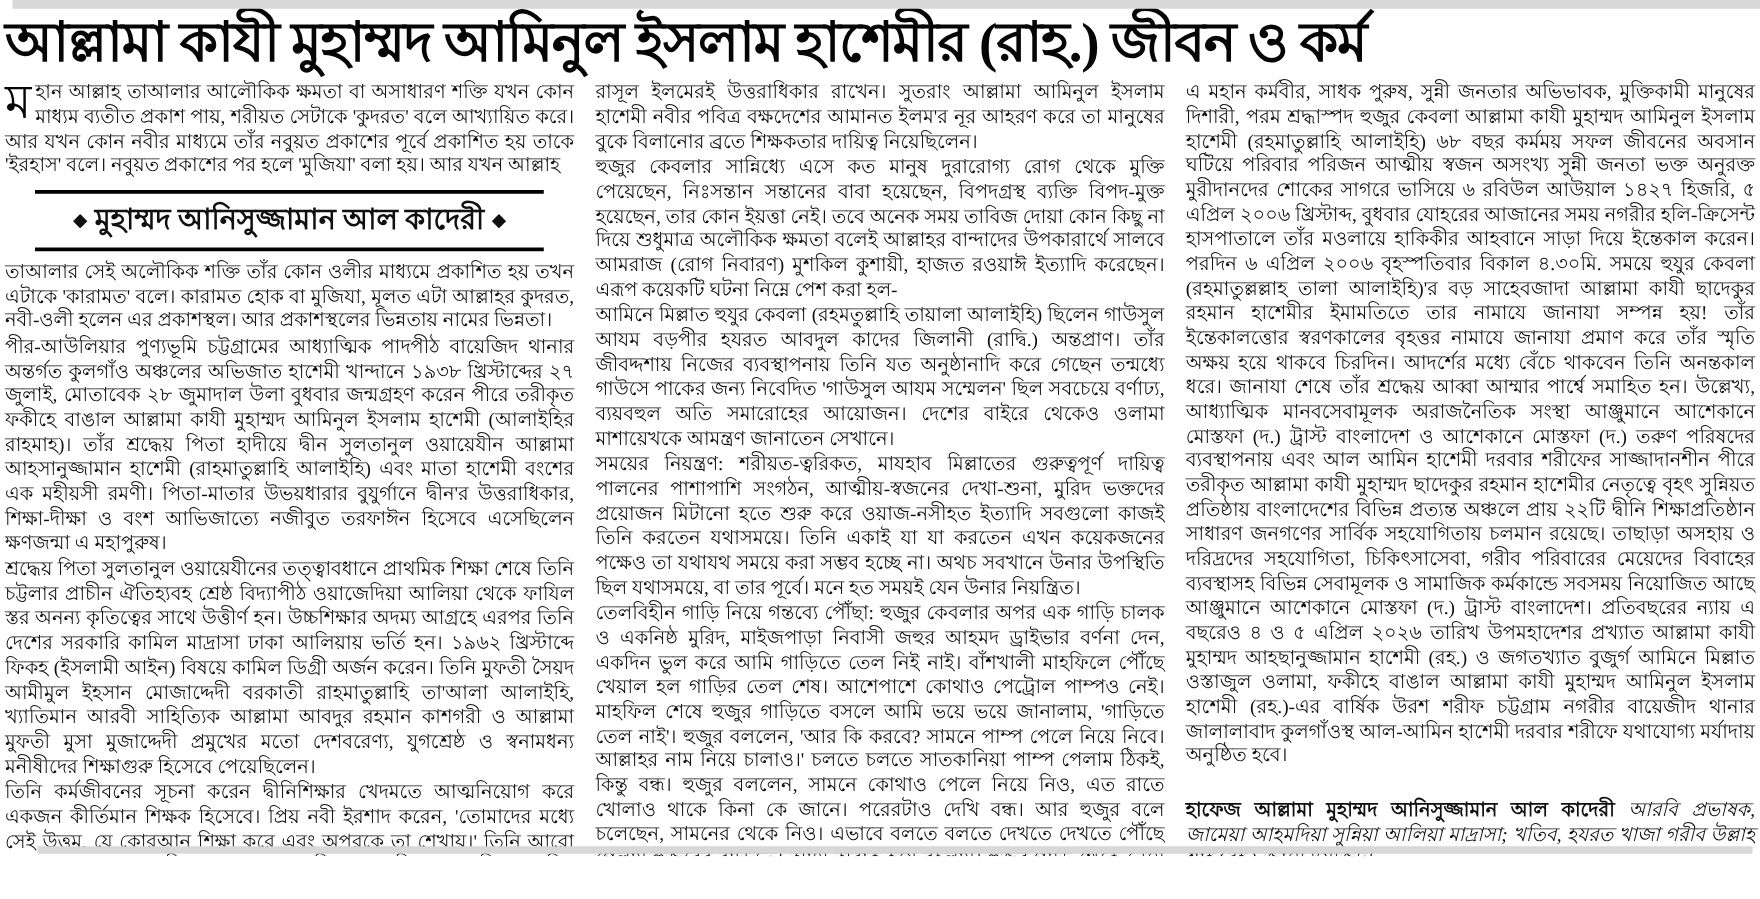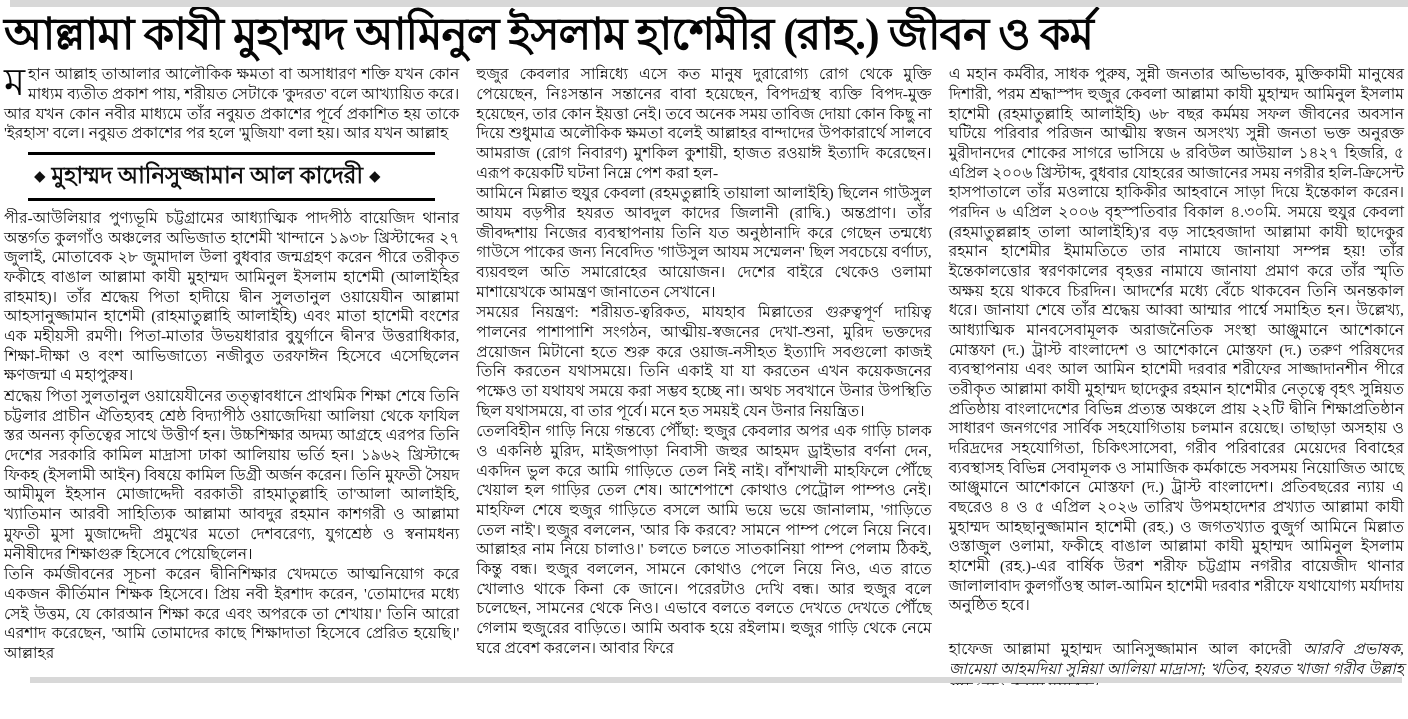--- a/index.html
+++ b/index.html
@@ -21,50 +21,52 @@
   .col {
     flex:1 1 0; min-width:0; text-align:justify;
     font-size:15.5px; line-height:1.27; color:#101010;
   }
   .col p { margin:0 0 1px 0; }
   .dropcap {
     float:left; font-size:38px; line-height:0.82; padding:3px 3px 0 0; color:#050505;
   }
   .byline {
     border-top:3px solid #000; border-bottom:3px solid #000;
-    text-align:left; font-weight:bold; font-size:23px;
+    text-align:center; font-weight:bold; font-size:23px;
     padding:6px 0 8px 0; margin:9px 24px 7px 24px; white-space:nowrap;
   }
   .byline .diamond { font-size:15px; vertical-align:2px; padding:0 6px; }
   .footer-credit { margin-top:24px !important; }
-  .footer-credit .credit-name { font-weight:normal; }
+  .footer-credit .credit-name { font-weight:bold; }
   .footer-credit .credit-title { font-style:italic; }
 </style>
 </head>
 <body>
 
 <div class="page">
 
   <div class="scan-bar top"></div>
 
   <h1 class="headline">আল্লামা কাযী মুহাম্মদ আমিনুল ইসলাম হাশেমীর (রাহ.) জীবন ও কর্ম</h1>
 
   <div class="body-cols">
 
     <div class="col">
       <p><span class="dropcap">ম</span><span>হান আল্লাহ তাআলার আলৌকিক ক্ষমতা বা অসাধারণ শক্তি যখন কোন মাধ্যম ব্যতীত প্রকাশ পায়, শরীয়ত সেটাকে 'কুদরত' বলে আখ্যায়িত করে। আর যখন কোন নবীর মাধ্যমে তাঁর নবুয়ত প্রকাশের পূর্বে প্রকাশিত হয় তাকে 'ইরহাস' বলে। নবুয়ত প্রকাশের পর হলে 'মুজিযা' বলা হয়। আর যখন আল্লাহ</span></p>
       <div class="byline">
         <span class="diamond">◆</span><span>মুহাম্মদ আনিসুজ্জামান আল কাদেরী</span><span class="diamond">◆</span>
       </div>
+      <p>তাআলার সেই অলৌকিক শক্তি তাঁর কোন ওলীর মাধ্যমে প্রকাশিত হয় তখন এটাকে 'কারামত' বলে। কারামত হোক বা মুজিযা, মূলত এটা আল্লাহর কুদরত, নবী-ওলী হলেন এর প্রকাশস্থল। আর প্রকাশস্থলের ভিন্নতায় নামের ভিন্নতা।</p>
       <p>পীর-আউলিয়ার পুণ্যভূমি চট্টগ্রামের আধ্যাত্মিক পাদপীঠ বায়েজিদ থানার অন্তর্গত কুলগাঁও অঞ্চলের অভিজাত হাশেমী খান্দানে ১৯৩৮ খ্রিস্টাব্দের ২৭ জুলাই, মোতাবেক ২৮ জুমাদাল উলা বুধবার জন্মগ্রহণ করেন পীরে তরীকৃত ফকীহে বাঙাল আল্লামা কাযী মুহাম্মদ আমিনুল ইসলাম হাশেমী (আলাইহির রাহমাহ)। তাঁর শ্রদ্ধেয় পিতা হাদীয়ে দ্বীন সুলতানুল ওয়ায়েযীন আল্লামা আহসানুজ্জামান হাশেমী (রাহমাতুল্লাহি আলাইহি) এবং মাতা হাশেমী বংশের এক মহীয়সী রমণী। পিতা-মাতার উভয়ধারার বুযুর্গানে দ্বীন'র উত্তরাধিকার, শিক্ষা-দীক্ষা ও বংশ আভিজাত্যে নজীবুত তরফাঈন হিসেবে এসেছিলেন ক্ষণজন্মা এ মহাপুরুষ।</p>
       <p>শ্রদ্ধেয় পিতা সুলতানুল ওয়ায়েযীনের তত্ত্বাবধানে প্রাথমিক শিক্ষা শেষে তিনি চট্টলার প্রাচীন ঐতিহ্যবহ শ্রেষ্ঠ বিদ্যাপীঠ ওয়াজেদিয়া আলিয়া থেকে ফাযিল স্তর অনন্য কৃতিত্বের সাথে উত্তীর্ণ হন। উচ্চশিক্ষার অদম্য আগ্রহে এরপর তিনি দেশের সরকারি কামিল মাদ্রাসা ঢাকা আলিয়ায় ভর্তি হন। ১৯৬২ খ্রিস্টাব্দে ফিকহ (ইসলামী আইন) বিষয়ে কামিল ডিগ্রী অর্জন করেন। তিনি মুফতী সৈয়দ আমীমুল ইহসান মোজাদ্দেদী বরকাতী রাহমাতুল্লাহি তা'আলা আলাইহি, খ্যাতিমান আরবী সাহিত্যিক আল্লামা আবদুর রহমান কাশগরী ও আল্লামা মুফতী মুসা মুজাদ্দেদী প্রমুখের মতো দেশবরেণ্য, যুগশ্রেষ্ঠ ও স্বনামধন্য মনীষীদের শিক্ষাগুরু হিসেবে পেয়েছিলেন।</p>
       <p>তিনি কর্মজীবনের সূচনা করেন দ্বীনিশিক্ষার খেদমতে আত্মনিয়োগ করে একজন কীর্তিমান শিক্ষক হিসেবে। প্রিয় নবী ইরশাদ করেন, 'তোমাদের মধ্যে সেই উত্তম, যে কোরআন শিক্ষা করে এবং অপরকে তা শেখায়।' তিনি আরো এরশাদ করেছেন, 'আমি তোমাদের কাছে শিক্ষাদাতা হিসেবে প্রেরিত হয়েছি।' আল্লাহর</p>
     </div>
 
     <div class="col">
+      <p>রাসূল ইলমেরই উত্তরাধিকার রাখেন। সুতরাং আল্লামা আমিনুল ইসলাম হাশেমী নবীর পবিত্র বক্ষদেশের আমানত ইলম'র নূর আহরণ করে তা মানুষের বুকে বিলানোর ব্রতে শিক্ষকতার দায়িত্ব নিয়েছিলেন।</p>
       <p>হুজুর কেবলার সান্নিধ্যে এসে কত মানুষ দুরারোগ্য রোগ থেকে মুক্তি পেয়েছেন, নিঃসন্তান সন্তানের বাবা হয়েছেন, বিপদগ্রস্থ ব্যক্তি বিপদ-মুক্ত হয়েছেন, তার কোন ইয়ত্তা নেই। তবে অনেক সময় তাবিজ দোয়া কোন কিছু না দিয়ে শুধুমাত্র অলৌকিক ক্ষমতা বলেই আল্লাহর বান্দাদের উপকারার্থে সালবে আমরাজ (রোগ নিবারণ) মুশকিল কুশায়ী, হাজত রওয়াঈ ইত্যাদি করেছেন। এরূপ কয়েকটি ঘটনা নিম্নে পেশ করা হল-</p>
       <p>আমিনে মিল্লাত হুযুর কেবলা (রহমতুল্লাহি তায়ালা আলাইহি) ছিলেন গাউসুল আযম বড়পীর হযরত আবদুল কাদের জিলানী (রাদ্বি.) অন্তপ্রাণ। তাঁর জীবদ্দশায় নিজের ব্যবস্থাপনায় তিনি যত অনুষ্ঠানাদি করে গেছেন তন্মধ্যে গাউসে পাকের জন্য নিবেদিত 'গাউসুল আযম সম্মেলন' ছিল সবচেয়ে বর্ণাঢ্য, ব্যয়বহুল অতি সমারোহের আয়োজন। দেশের বাইরে থেকেও ওলামা মাশায়েখকে আমন্ত্রণ জানাতেন সেখানে।</p>
       <p>সময়ের নিয়ন্ত্রণ: শরীয়ত-ত্বরিকত, মাযহাব মিল্লাতের গুরুত্বপূর্ণ দায়িত্ব পালনের পাশাপাশি সংগঠন, আত্মীয়-স্বজনের দেখা-শুনা, মুরিদ ভক্তদের প্রয়োজন মিটানো হতে শুরু করে ওয়াজ-নসীহত ইত্যাদি সবগুলো কাজই তিনি করতেন যথাসময়ে। তিনি একাই যা যা করতেন এখন কয়েকজনের পক্ষেও তা যথাযথ সময়ে করা সম্ভব হচ্ছে না। অথচ সবখানে উনার উপস্থিতি ছিল যথাসময়ে, বা তার পূর্বে। মনে হত সময়ই যেন উনার নিয়ন্ত্রিত।</p>
       <p>তেলবিহীন গাড়ি নিয়ে গন্তব্যে পৌঁছা: হুজুর কেবলার অপর এক গাড়ি চালক ও একনিষ্ঠ মুরিদ, মাইজপাড়া নিবাসী জহুর আহমদ ড্রাইভার বর্ণনা দেন, একদিন ভুল করে আমি গাড়িতে তেল নিই নাই। বাঁশখালী মাহফিলে পৌঁছে খেয়াল হল গাড়ির তেল শেষ। আশেপাশে কোথাও পেট্রোল পাম্পও নেই। মাহফিল শেষে হুজুর গাড়িতে বসলে আমি ভয়ে ভয়ে জানালাম, 'গাড়িতে তেল নাই'। হুজুর বললেন, 'আর কি করবে? সামনে পাম্প পেলে নিয়ে নিবে। আল্লাহর নাম নিয়ে চালাও।' চলতে চলতে সাতকানিয়া পাম্প পেলাম ঠিকই, কিন্তু বন্ধ। হুজুর বললেন, সামনে কোথাও পেলে নিয়ে নিও, এত রাতে খোলাও থাকে কিনা কে জানে। পরেরটাও দেখি বন্ধ। আর হুজুর বলে চলেছেন, সামনের থেকে নিও। এভাবে বলতে বলতে দেখতে দেখতে পৌঁছে গেলাম হুজুরের বাড়িতে। আমি অবাক হয়ে রইলাম। হুজুর গাড়ি থেকে নেমে ঘরে প্রবেশ করলেন। আবার ফিরে</p>
     </div>
 
     <div class="col">
       <p>এ মহান কর্মবীর, সাধক পুরুষ, সুন্নী জনতার অভিভাবক, মুক্তিকামী মানুষের দিশারী, পরম শ্রদ্ধাস্পদ হুজুর কেবলা আল্লামা কাযী মুহাম্মদ আমিনুল ইসলাম হাশেমী (রহমাতুল্লাহি আলাইহি) ৬৮ বছর কর্মময় সফল জীবনের অবসান ঘটিয়ে পরিবার পরিজন আত্মীয় স্বজন অসংখ্য সুন্নী জনতা ভক্ত অনুরক্ত মুরীদানদের শোকের সাগরে ভাসিয়ে ৬ রবিউল আউয়াল ১৪২৭ হিজরি, ৫ এপ্রিল ২০০৬ খ্রিস্টাব্দ, বুধবার যোহরের আজানের সময় নগরীর হলি-ক্রিসেন্ট হাসপাতালে তাঁর মওলায়ে হাকিকীর আহবানে সাড়া দিয়ে ইন্তেকাল করেন। পরদিন ৬ এপ্রিল ২০০৬ বৃহস্পতিবার বিকাল ৪.৩০মি. সময়ে হুযুর কেবলা (রহমাতুল্লল্লাহ তালা আলাইহি)'র বড় সাহেবজাদা আল্লামা কাযী ছাদেকুর রহমান হাশেমীর ইমামতিতে তার নামাযে জানাযা সম্পন্ন হয়! তাঁর ইন্তেকালত্তোর স্বরণকালের বৃহত্তর নামাযে জানাযা প্রমাণ করে তাঁর স্মৃতি অক্ষয় হয়ে থাকবে চিরদিন। আদর্শের মধ্যে বেঁচে থাকবেন তিনি অনন্তকাল ধরে। জানাযা শেষে তাঁর শ্রদ্ধেয় আব্বা আম্মার পার্শ্বে সমাহিত হন। উল্লেখ্য, আধ্যাত্মিক মানবসেবামূলক অরাজনৈতিক সংস্থা আঞ্জুমানে আশেকানে মোস্তফা (দ.) ট্রাস্ট বাংলাদেশ ও আশেকানে মোস্তফা (দ.) তরুণ পরিষদের ব্যবস্থাপনায় এবং আল আমিন হাশেমী দরবার শরীফের সাজ্জাদানশীন পীরে তরীকৃত আল্লামা কাযী মুহাম্মদ ছাদেকুর রহমান হাশেমীর নেতৃত্বে বৃহৎ সুন্নিয়ত প্রতিষ্ঠায় বাংলাদেশের বিভিন্ন প্রত্যন্ত অঞ্চলে প্রায় ২২টি দ্বীনি শিক্ষাপ্রতিষ্ঠান সাধারণ জনগণের সার্বিক সহযোগিতায় চলমান রয়েছে। তাছাড়া অসহায় ও দরিদ্রদের সহযোগিতা, চিকিৎসাসেবা, গরীব পরিবারের মেয়েদের বিবাহের ব্যবস্থাসহ বিভিন্ন সেবামূলক ও সামাজিক কর্মকান্ডে সবসময় নিয়োজিত আছে আঞ্জুমানে আশেকানে মোস্তফা (দ.) ট্রাস্ট বাংলাদেশ। প্রতিবছরের ন্যায় এ বছরেও ৪ ও ৫ এপ্রিল ২০২৬ তারিখ উপমহাদেশর প্রখ্যাত আল্লামা কাযী মুহাম্মদ আহছানুজ্জামান হাশেমী (রহ.) ও জগতখ্যাত বুজুর্গ আমিনে মিল্লাত ওস্তাজুল ওলামা, ফকীহে বাঙাল আল্লামা কাযী মুহাম্মদ আমিনুল ইসলাম হাশেমী (রহ.)-এর বার্ষিক উরশ শরীফ চট্টগ্রাম নগরীর বায়েজীদ থানার জালালাবাদ কুলগাঁওস্থ আল-আমিন হাশেমী দরবার শরীফে যথাযোগ্য মর্যাদায় অনুষ্ঠিত হবে।</p>
       <p class="footer-credit"><span class="credit-name">হাফেজ আল্লামা মুহাম্মদ আনিসুজ্জামান আল কাদেরী</span> <span class="credit-title">আরবি প্রভাষক, জামেয়া আহমদিয়া সুন্নিয়া আলিয়া মাদ্রাসা; খতিব, হযরত খাজা গরীব উল্লাহ শাহ্ (রহ.) জামে মসজিদ।</span></p>
     </div>

